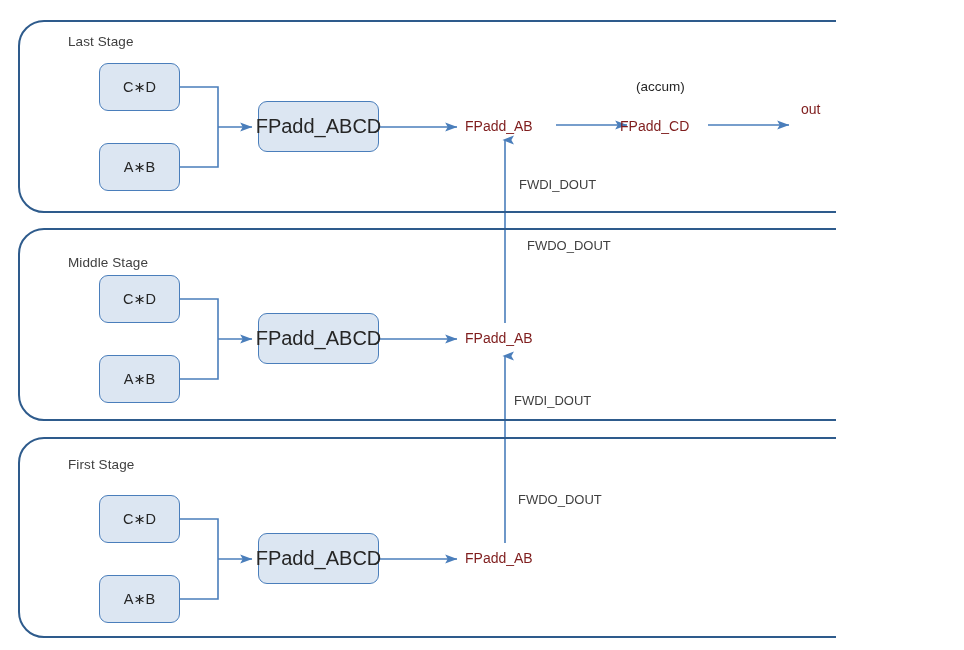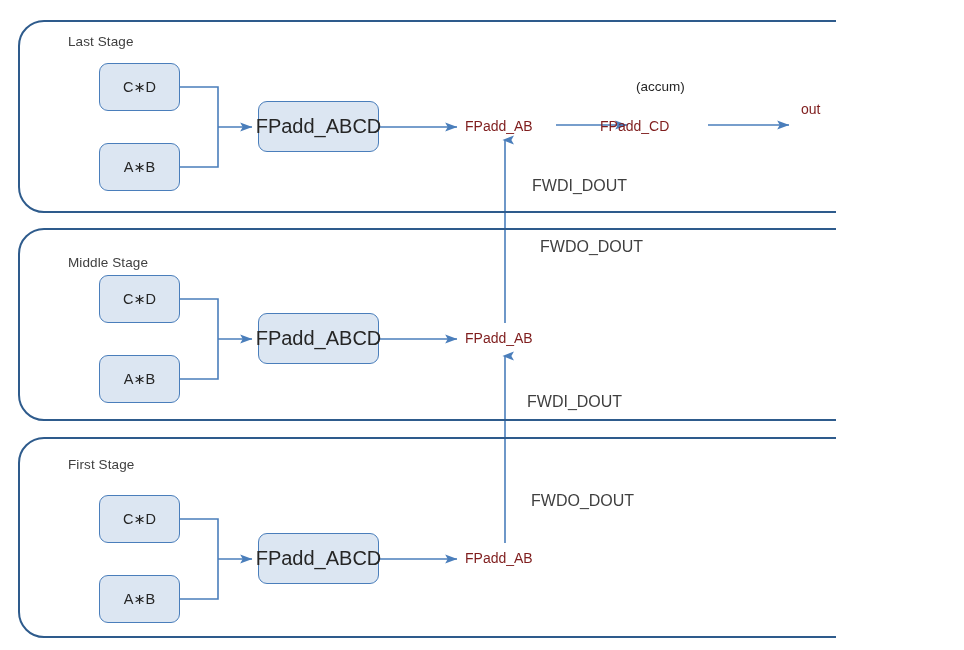--- a/index.html
+++ b/index.html
@@ -64,25 +64,24 @@
   
   .node-text {
     position: absolute;
     font-size: 14px;
     color: #7f1d1d;
     white-space: nowrap;
     line-height: 1;
   }
   .wire-label {
     position: absolute;
-    font-size: 16px;
+    font-size: 13px;
     color: #3f3f3f;
     white-space: nowrap;
     line-height: 1;
-    margin-left: 13px;
   }
   .small-note {
     position: absolute;
     font-size: 13.5px;
     color: #262626;
     white-space: nowrap;
     line-height: 1;
   }
 </style>
 </head>
@@ -127,21 +126,21 @@
 
   <div class="stage" style="left:18px; top:20px; width:932px; height:193px;"></div>
   <div class="stage-title" style="left:68px; top:34px;">Last Stage</div>
 
   <div class="block mul" style="left:99px; top:63px; width:81px; height:48px;">C∗D</div>
   <div class="block mul" style="left:99px; top:143px; width:81px; height:48px;">A∗B</div>
   <div class="block adder" style="left:258px; top:101px; width:121px; height:51px;">FPadd_ABCD</div>
 
   <div class="node-text" style="left:465px; top:119px;">FPadd_AB</div>
   <div class="small-note" style="left:636px; top:80px;">(accum)</div>
-  <div class="node-text" style="left:600px; top:119px;">FPadd_CD</div>
+  <div class="node-text" style="left:620px; top:119px;">FPadd_CD</div>
   <div class="node-text" style="left:801px; top:102px;">out</div>
 
   <div class="wire-label" style="left:519px; top:178px;">FWDI_DOUT</div>
 
   <div class="stage" style="left:18px; top:228px; width:932px; height:193px;"></div>
   <div class="stage-title" style="left:68px; top:243px;margin-top:12px;">Middle Stage</div>
 
   <div class="block mul" style="left:99px; top:275px; width:81px; height:48px;">C∗D</div>
   <div class="block mul" style="left:99px; top:355px; width:81px; height:48px;">A∗B</div>
   <div class="block adder" style="left:258px; top:313px; width:121px; height:51px;">FPadd_ABCD</div>

